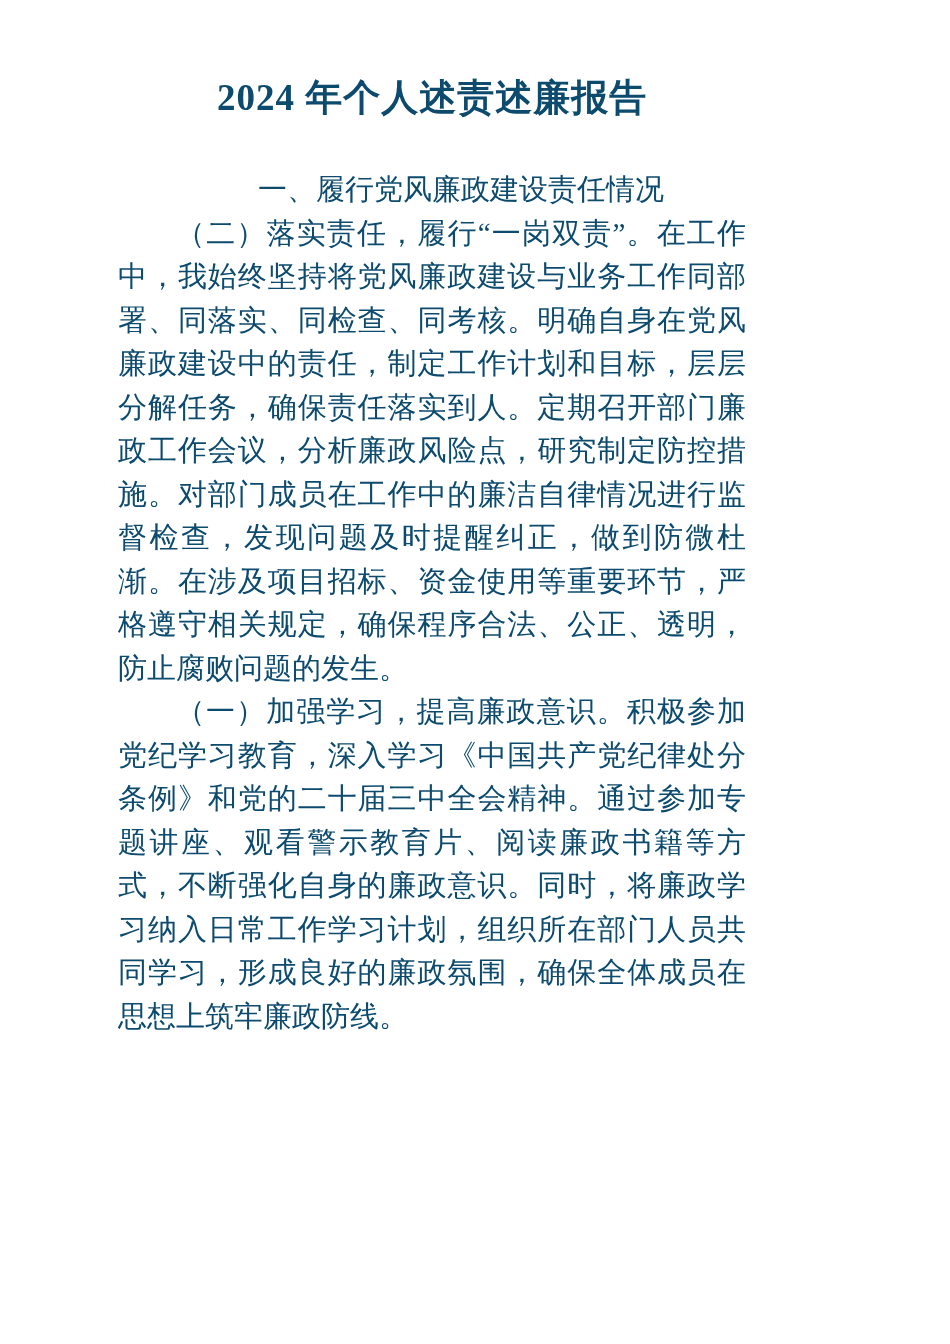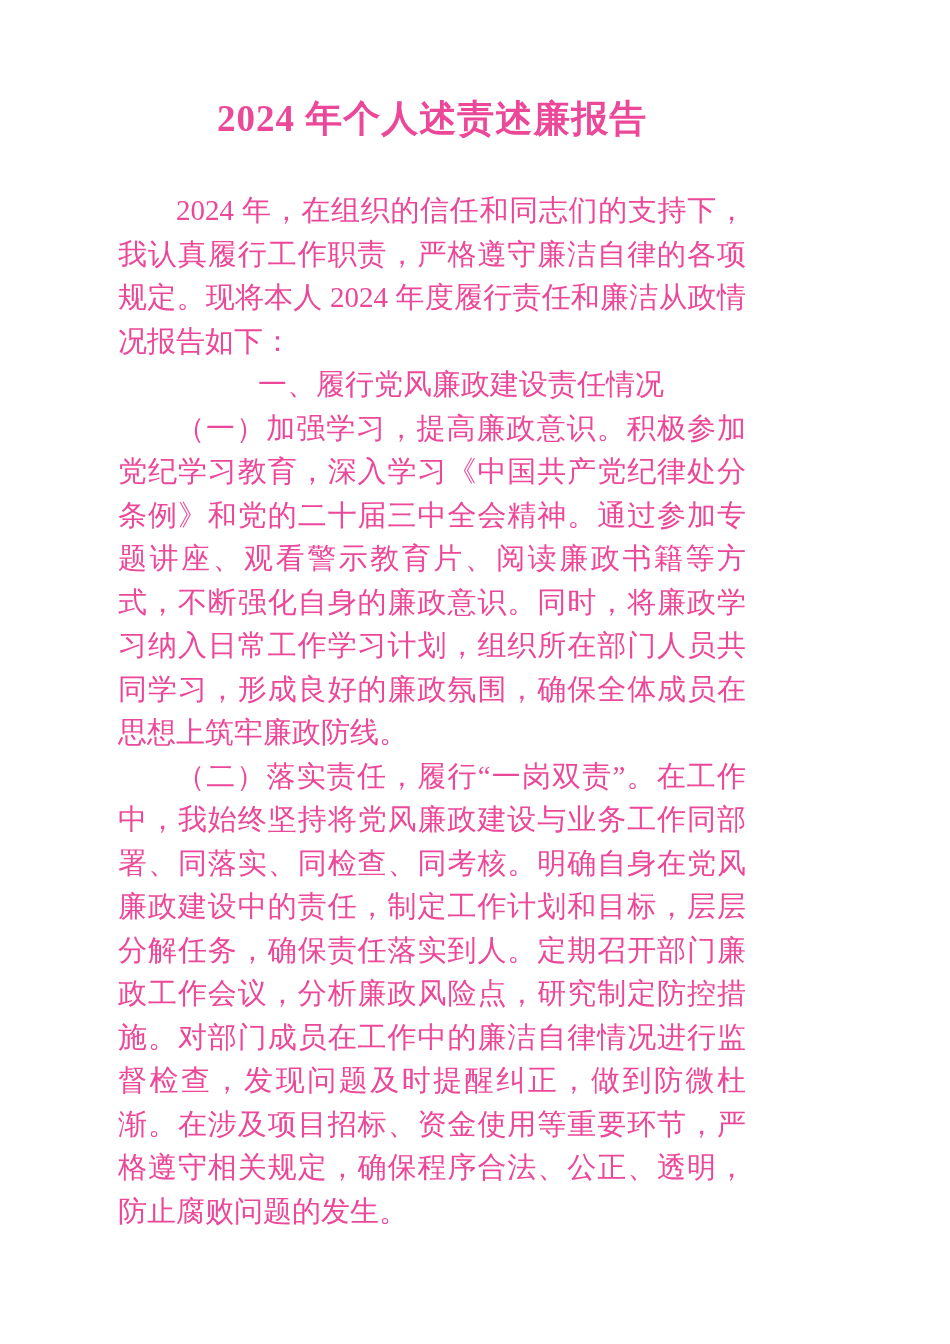--- a/index.html
+++ b/index.html
@@ -7,22 +7,22 @@
     padding: 0;
     background: #ffffff;
   }
   .page {
     position: relative;
     width: 866px;
     height: 1344px;
     background: #ffffff;
     overflow: hidden;
     box-sizing: border-box;
-    padding: 96px 120px 0 118px;
-    color: #ec4899;
+    padding: 75px 120px 0 118px;
+    color: #0c4a6e;
   }
   .title {
     margin: 0 0 48px 0;
     text-align: center;
     font-family: "Liberation Serif", "DejaVu Serif", serif;
     font-weight: bold;
     font-size: 37px;
     line-height: 45px;
     letter-spacing: 1px;
     white-space: nowrap;
@@ -47,18 +47,17 @@
     font-weight: normal;
     text-align: center;
   }
 </style>
 </head>
 <body>
 
 <div class="page">
   <h1 class="title">2024 年个人述责述廉报告</h1>
   <div class="doc-body">
-      <p class="para">2024 年，在组织的信任和同志们的支持下，我认真履行工作职责，严格遵守廉洁自律的各项规定。现将本人 2024 年度履行责任和廉洁从政情况报告如下：</p>
       <p class="heading">一、履行党风廉政建设责任情况</p>
+      <p class="para">（二）落实责任，履行“一岗双责”。在工作中，我始终坚持将党风廉政建设与业务工作同部署、同落实、同检查、同考核。明确自身在党风廉政建设中的责任，制定工作计划和目标，层层分解任务，确保责任落实到人。定期召开部门廉政工作会议，分析廉政风险点，研究制定防控措施。对部门成员在工作中的廉洁自律情况进行监督检查，发现问题及时提醒纠正，做到防微杜渐。在涉及项目招标、资金使用等重要环节，严格遵守相关规定，确保程序合法、公正、透明，防止腐败问题的发生。</p>
       <p class="para">（一）加强学习，提高廉政意识。积极参加党纪学习教育，深入学习《中国共产党纪律处分条例》和党的二十届三中全会精神。通过参加专题讲座、观看警示教育片、阅读廉政书籍等方式，不断强化自身的廉政意识。同时，将廉政学习纳入日常工作学习计划，组织所在部门人员共同学习，形成良好的廉政氛围，确保全体成员在思想上筑牢廉政防线。</p>
-      <p class="para">（二）落实责任，履行“一岗双责”。在工作中，我始终坚持将党风廉政建设与业务工作同部署、同落实、同检查、同考核。明确自身在党风廉政建设中的责任，制定工作计划和目标，层层分解任务，确保责任落实到人。定期召开部门廉政工作会议，分析廉政风险点，研究制定防控措施。对部门成员在工作中的廉洁自律情况进行监督检查，发现问题及时提醒纠正，做到防微杜渐。在涉及项目招标、资金使用等重要环节，严格遵守相关规定，确保程序合法、公正、透明，防止腐败问题的发生。</p>
     </div>
 </div>
 
 </body></html>

